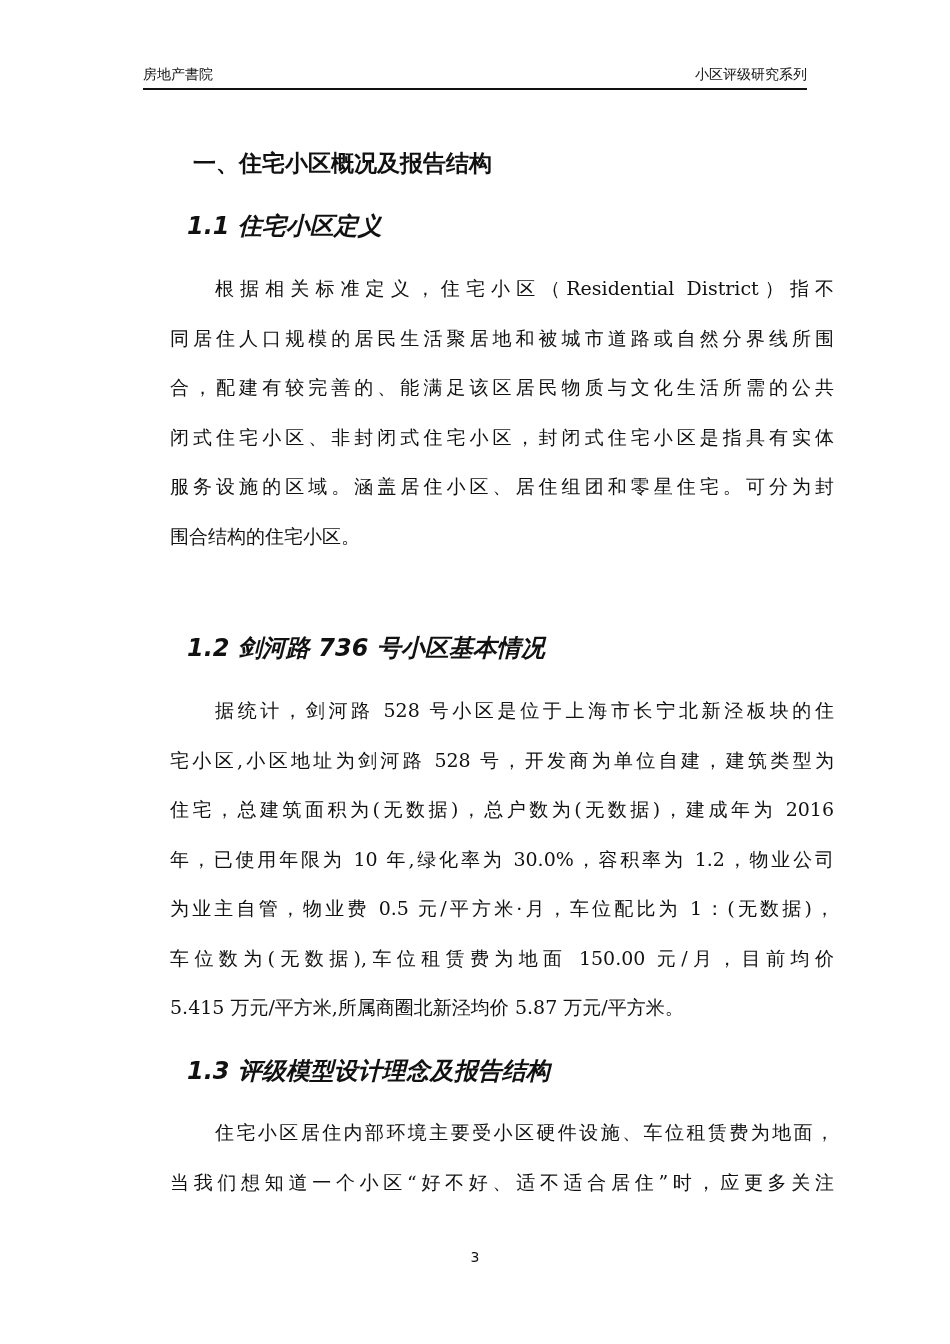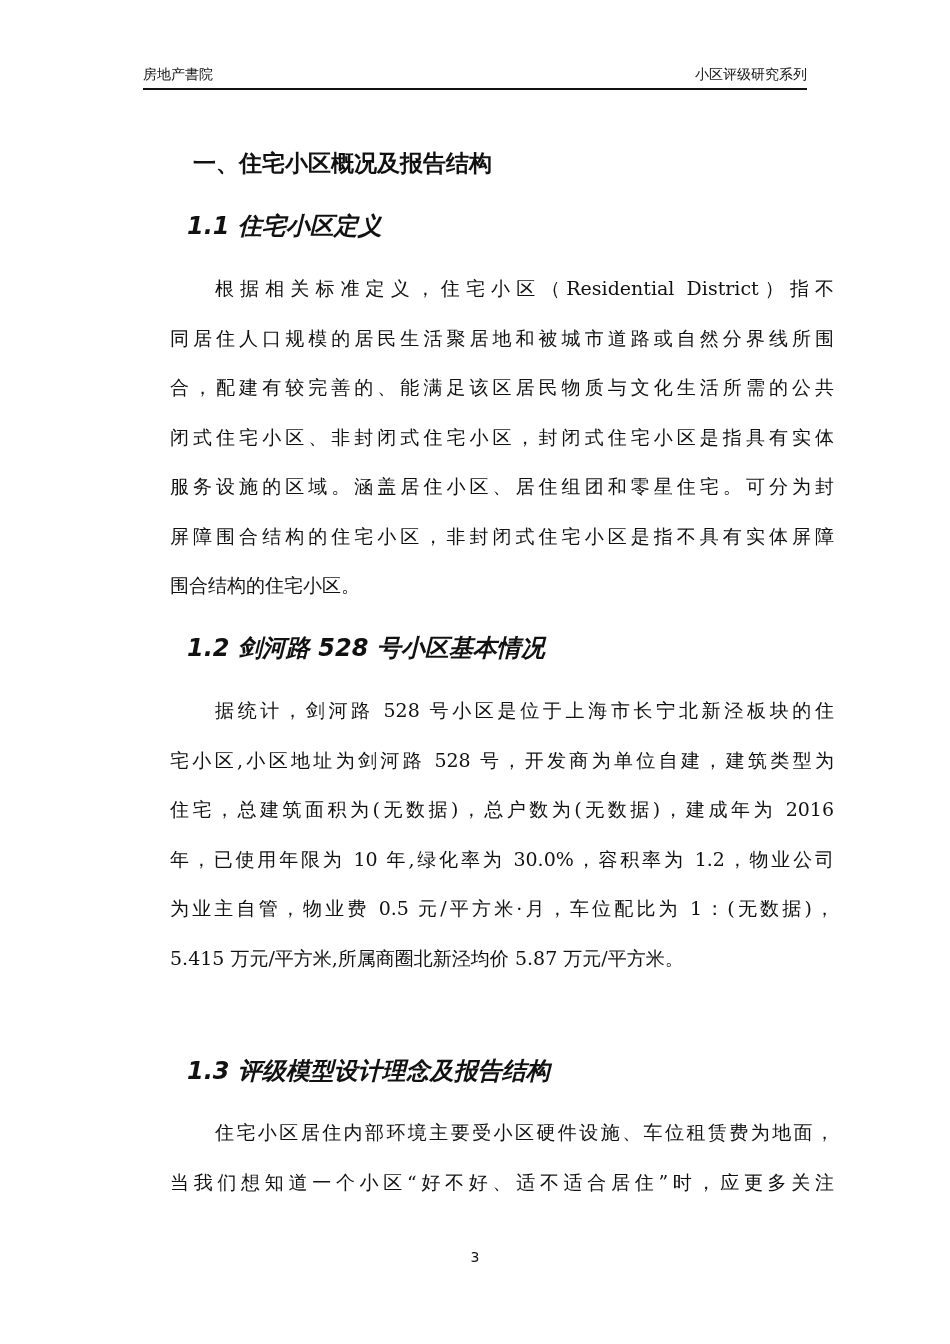--- a/index.html
+++ b/index.html
@@ -98,31 +98,31 @@
 <div class="content">
   <div class="h1">一、住宅小区概况及报告结构</div>
 
   <div class="h2" style="top:211px;">1.1 住宅小区定义</div>
   <div class="para" style="top:264px;">
     <div class="line indent">根据相关标准定义，住宅小区（Residential District）指不</div>
     <div class="line">同居住人口规模的居民生活聚居地和被城市道路或自然分界线所围</div>
     <div class="line">合，配建有较完善的、能满足该区居民物质与文化生活所需的公共</div>
     <div class="line">闭式住宅小区、非封闭式住宅小区，封闭式住宅小区是指具有实体</div>
     <div class="line">服务设施的区域。涵盖居住小区、居住组团和零星住宅。可分为封</div>
-    <div class="line">屏障围合结构的住宅小区，非封闭式住宅小区是指不具有实体屏障</div>
     <div class="line last">围合结构的住宅小区。</div>
   </div>
 
-  <div class="h2" style="top:633px;">1.2 剑河路 528 号小区基本情况</div>
+  <div class="h2" style="top:633px;">1.2 剑河路 736 号小区基本情况</div>
   <div class="para" style="top:686px;">
     <div class="line indent">据统计，剑河路 528 号小区是位于上海市长宁北新泾板块的住</div>
     <div class="line">宅小区,小区地址为剑河路 528 号，开发商为单位自建，建筑类型为</div>
     <div class="line">住宅，总建筑面积为(无数据)，总户数为(无数据)，建成年为 2016</div>
     <div class="line">年，已使用年限为 10 年,绿化率为 30.0%，容积率为 1.2，物业公司</div>
     <div class="line">为业主自管，物业费 0.5 元/平方米·月，车位配比为 1：(无数据)，</div>
+    <div class="line">车位数为(无数据),车位租赁费为地面 150.00 元/月，目前均价</div>
     <div class="line last">5.415 万元/平方米,所属商圈北新泾均价 5.87 万元/平方米。</div>
   </div>
 
   <div class="h2" style="top:1056px;">1.3 评级模型设计理念及报告结构</div>
   <div class="para" style="top:1108px;">
     <div class="line indent">住宅小区居住内部环境主要受小区硬件设施、车位租赁费为地面，</div>
     <div class="line">当我们想知道一个小区“好不好、适不适合居住”时，应更多关注</div>
   </div>
 </div>
 

